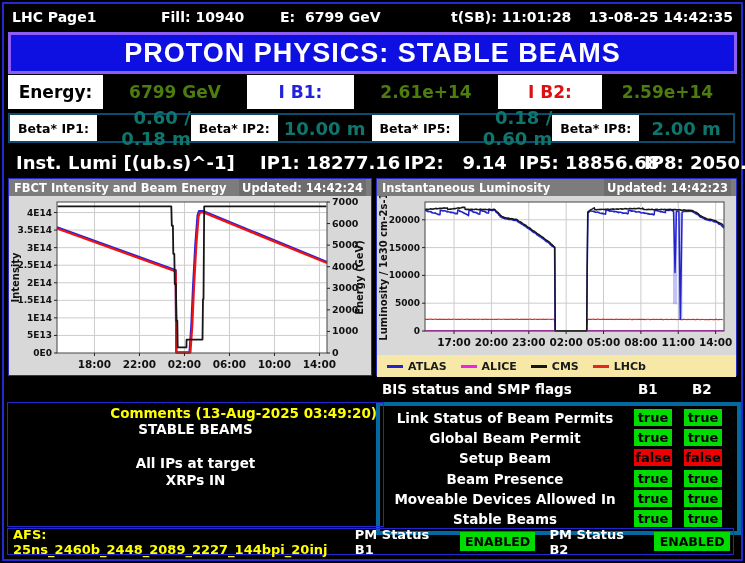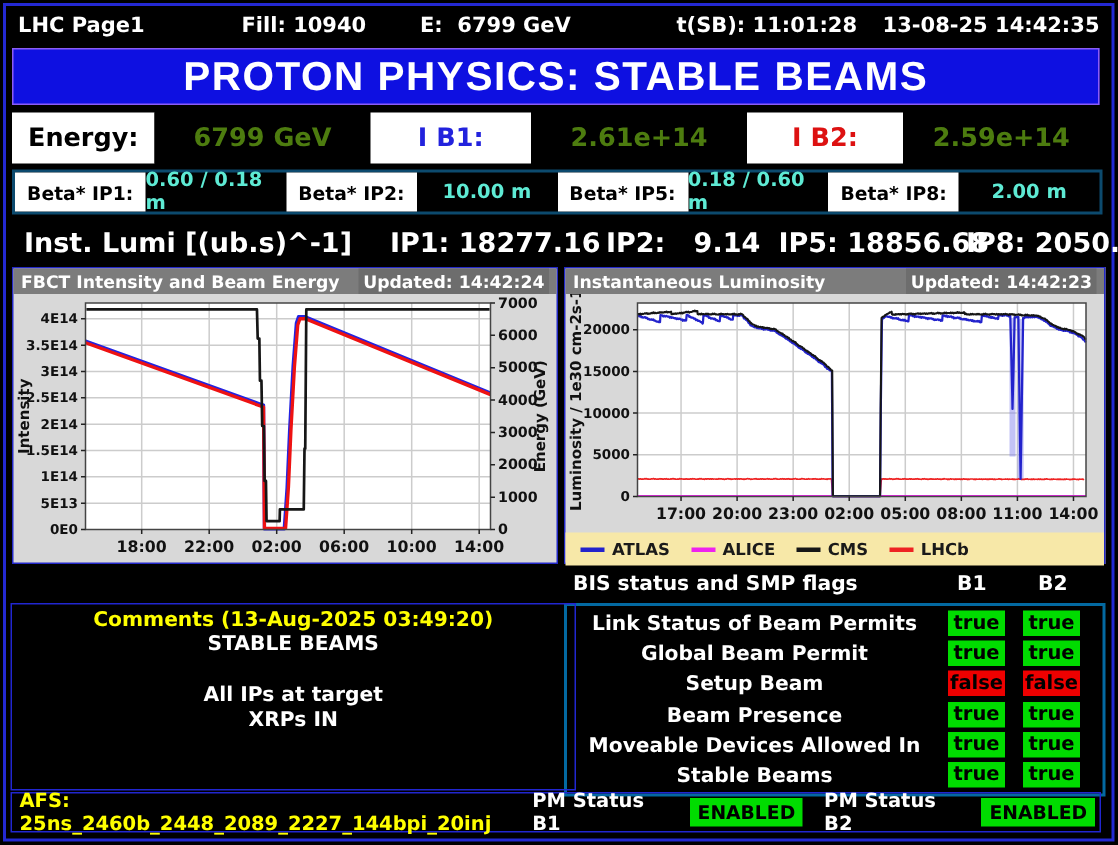--- a/index.html
+++ b/index.html
@@ -6,62 +6,62 @@
   body{width:745px;height:563px;position:relative;overflow:hidden;
        font-family:"DejaVu Sans","Liberation Sans",sans-serif;font-weight:bold;}
   .page{position:absolute;left:2px;top:2px;width:737px;height:555px;
         border:2px solid #2429d2;background:#000;}
   
   .topbar{position:absolute;top:3px;left:0;width:733px;height:22px;color:#fff;font-size:14px;}
   .topbar span{position:absolute;top:2px;white-space:pre;}
   .tb-app{left:8px;} .tb-fill{left:157px;} .tb-e{left:276px;} .tb-tsb{left:447px;} .tb-date{right:4px;}
   
   .titlebar{position:absolute;top:28px;left:4px;width:723px;height:36px;background:#0e10e1;
-            border:1px solid #8b5cf6;color:#fff;font-size:27px;text-align:center;line-height:36px;
+            border:3px solid #8b5cf6;color:#fff;font-size:27px;text-align:center;line-height:36px;
             font-family:"Liberation Sans",sans-serif;letter-spacing:1px;}
   
   .energyrow{position:absolute;top:71px;left:4px;width:725px;height:34px;display:flex;}
   .energyrow .cell{display:flex;align-items:center;justify-content:center;font-size:17px;height:100%;}
   .c-white{background:#fff;color:#000;}
   .c-black{background:#000;color:#4d7c0f;}
   .w-el{width:95px;} .w-ev{width:144px;} .w-b1l{width:107px;} .w-b1v{width:144px;} .w-b2l{width:104px;} .w-b2v{flex:1;}
   .ib1{color:#2222dd;} .ib2{color:#dd1111;}
   
   .betarow{position:absolute;top:109px;left:4px;width:723px;height:26px;border:2px solid #0c4a6e;display:flex;background:#000;}
   .betagroup{flex:1;display:flex;}
   .betalabel{width:87px;background:#fff;color:#000;font-size:12.5px;display:flex;align-items:center;justify-content:center;}
-  .betaval{flex:1;color:#5eead4;font-size:13px;display:flex;align-items:center;justify-content:center;}
+  .betaval{flex:1;color:#0f766e;font-size:18px;display:flex;align-items:center;justify-content:center;text-align:right;}
   
   .lumirow{position:absolute;top:139px;left:4px;width:725px;height:33px;color:#fff;font-size:18px;}
   .lumirow span{position:absolute;top:9px;white-space:pre;}
   .lr-label{left:8px;} .lr-ip1{left:252px;} .lr-ip2{left:396px;} .lr-ip5{left:511px;} .lr-ip8{left:636px;}
   
   .chartpanel{position:absolute;top:174px;height:196px;border:1px solid #2429c8;background:#d8d8d8;}
   .cp-left{left:4px;width:362px;} .cp-right{left:372px;width:359px;}
   .charttitle{height:17px;background:#7c7c7c;color:#fff;font-size:11.5px;display:flex;
               align-items:center;justify-content:space-between;padding:0 5px;}
   .ct-upd{background:#6d6d6d;padding:0 3px;height:100%;display:flex;align-items:center;}
   .legendbar{height:22px;background:#f7e8a8;display:flex;align-items:center;gap:14px;padding:0 10px;}
   .legenditem{display:flex;align-items:center;gap:5px;color:#1a1a1a;font-size:11px;}
   .legend-dash{width:16px;height:3px;display:inline-block;}
   svg text{font-family:"DejaVu Sans",sans-serif;font-weight:bold;}
   
   .bisheader{position:absolute;top:376px;left:372px;width:359px;height:20px;color:#fff;font-size:13.5px;}
   .bisheader span{position:absolute;top:1px;}
   .bh-title{left:6px;} .bh-b1{left:262px;} .bh-b2{left:316px;}
-  .bisbox{position:absolute;top:398px;left:372px;width:357px;height:121px;border:2px solid #0369a1;
+  .bisbox{position:absolute;top:398px;left:372px;width:357px;height:121px;border:4px solid #0369a1;
           display:flex;flex-direction:column;justify-content:space-around;padding:2px 0;}
   .bisrow{position:relative;height:18px;}
   .bislabel{position:absolute;left:0;width:250px;text-align:center;color:#fff;font-size:13.5px;top:1px;}
   .flag{position:absolute;top:0;width:38px;height:17px;text-align:center;color:#000;font-size:13px;line-height:17px;}
   .flag-b1{left:254px;} .flag-b2{left:304px;}
   .flag-true{background:#00dc00;} .flag-false{background:#ee0000;}
   .commentsbox{position:absolute;top:398px;left:3px;width:363px;height:119px;border:1px solid #2126d0;
                padding:2px 6px;color:#fff;font-size:13.5px;}
-  .comm-header{color:#ffff00;text-align:center;font-size:13.5px;}
+  .comm-header{color:#ffff00;text-align:right;font-size:13.5px;}
   .comm-line{text-align:center;min-height:17px;line-height:17px;}
   
   .afsbar{position:absolute;top:524px;left:3px;width:725px;height:25px;border:1px solid #2126d0;
           display:flex;align-items:center;color:#fff;font-size:13px;}
   .afs-text{color:#ffff00;margin-left:5px;}
   .pm-label{margin-left:auto;} .pm-label2{margin-left:14px;}
   .pm-box{background:#00dc00;color:#000;width:78px;height:19px;text-align:center;line-height:19px;
           margin-left:10px;font-size:12.5px;}
   .pm-box:last-child{margin-right:3px;}
 </style>

